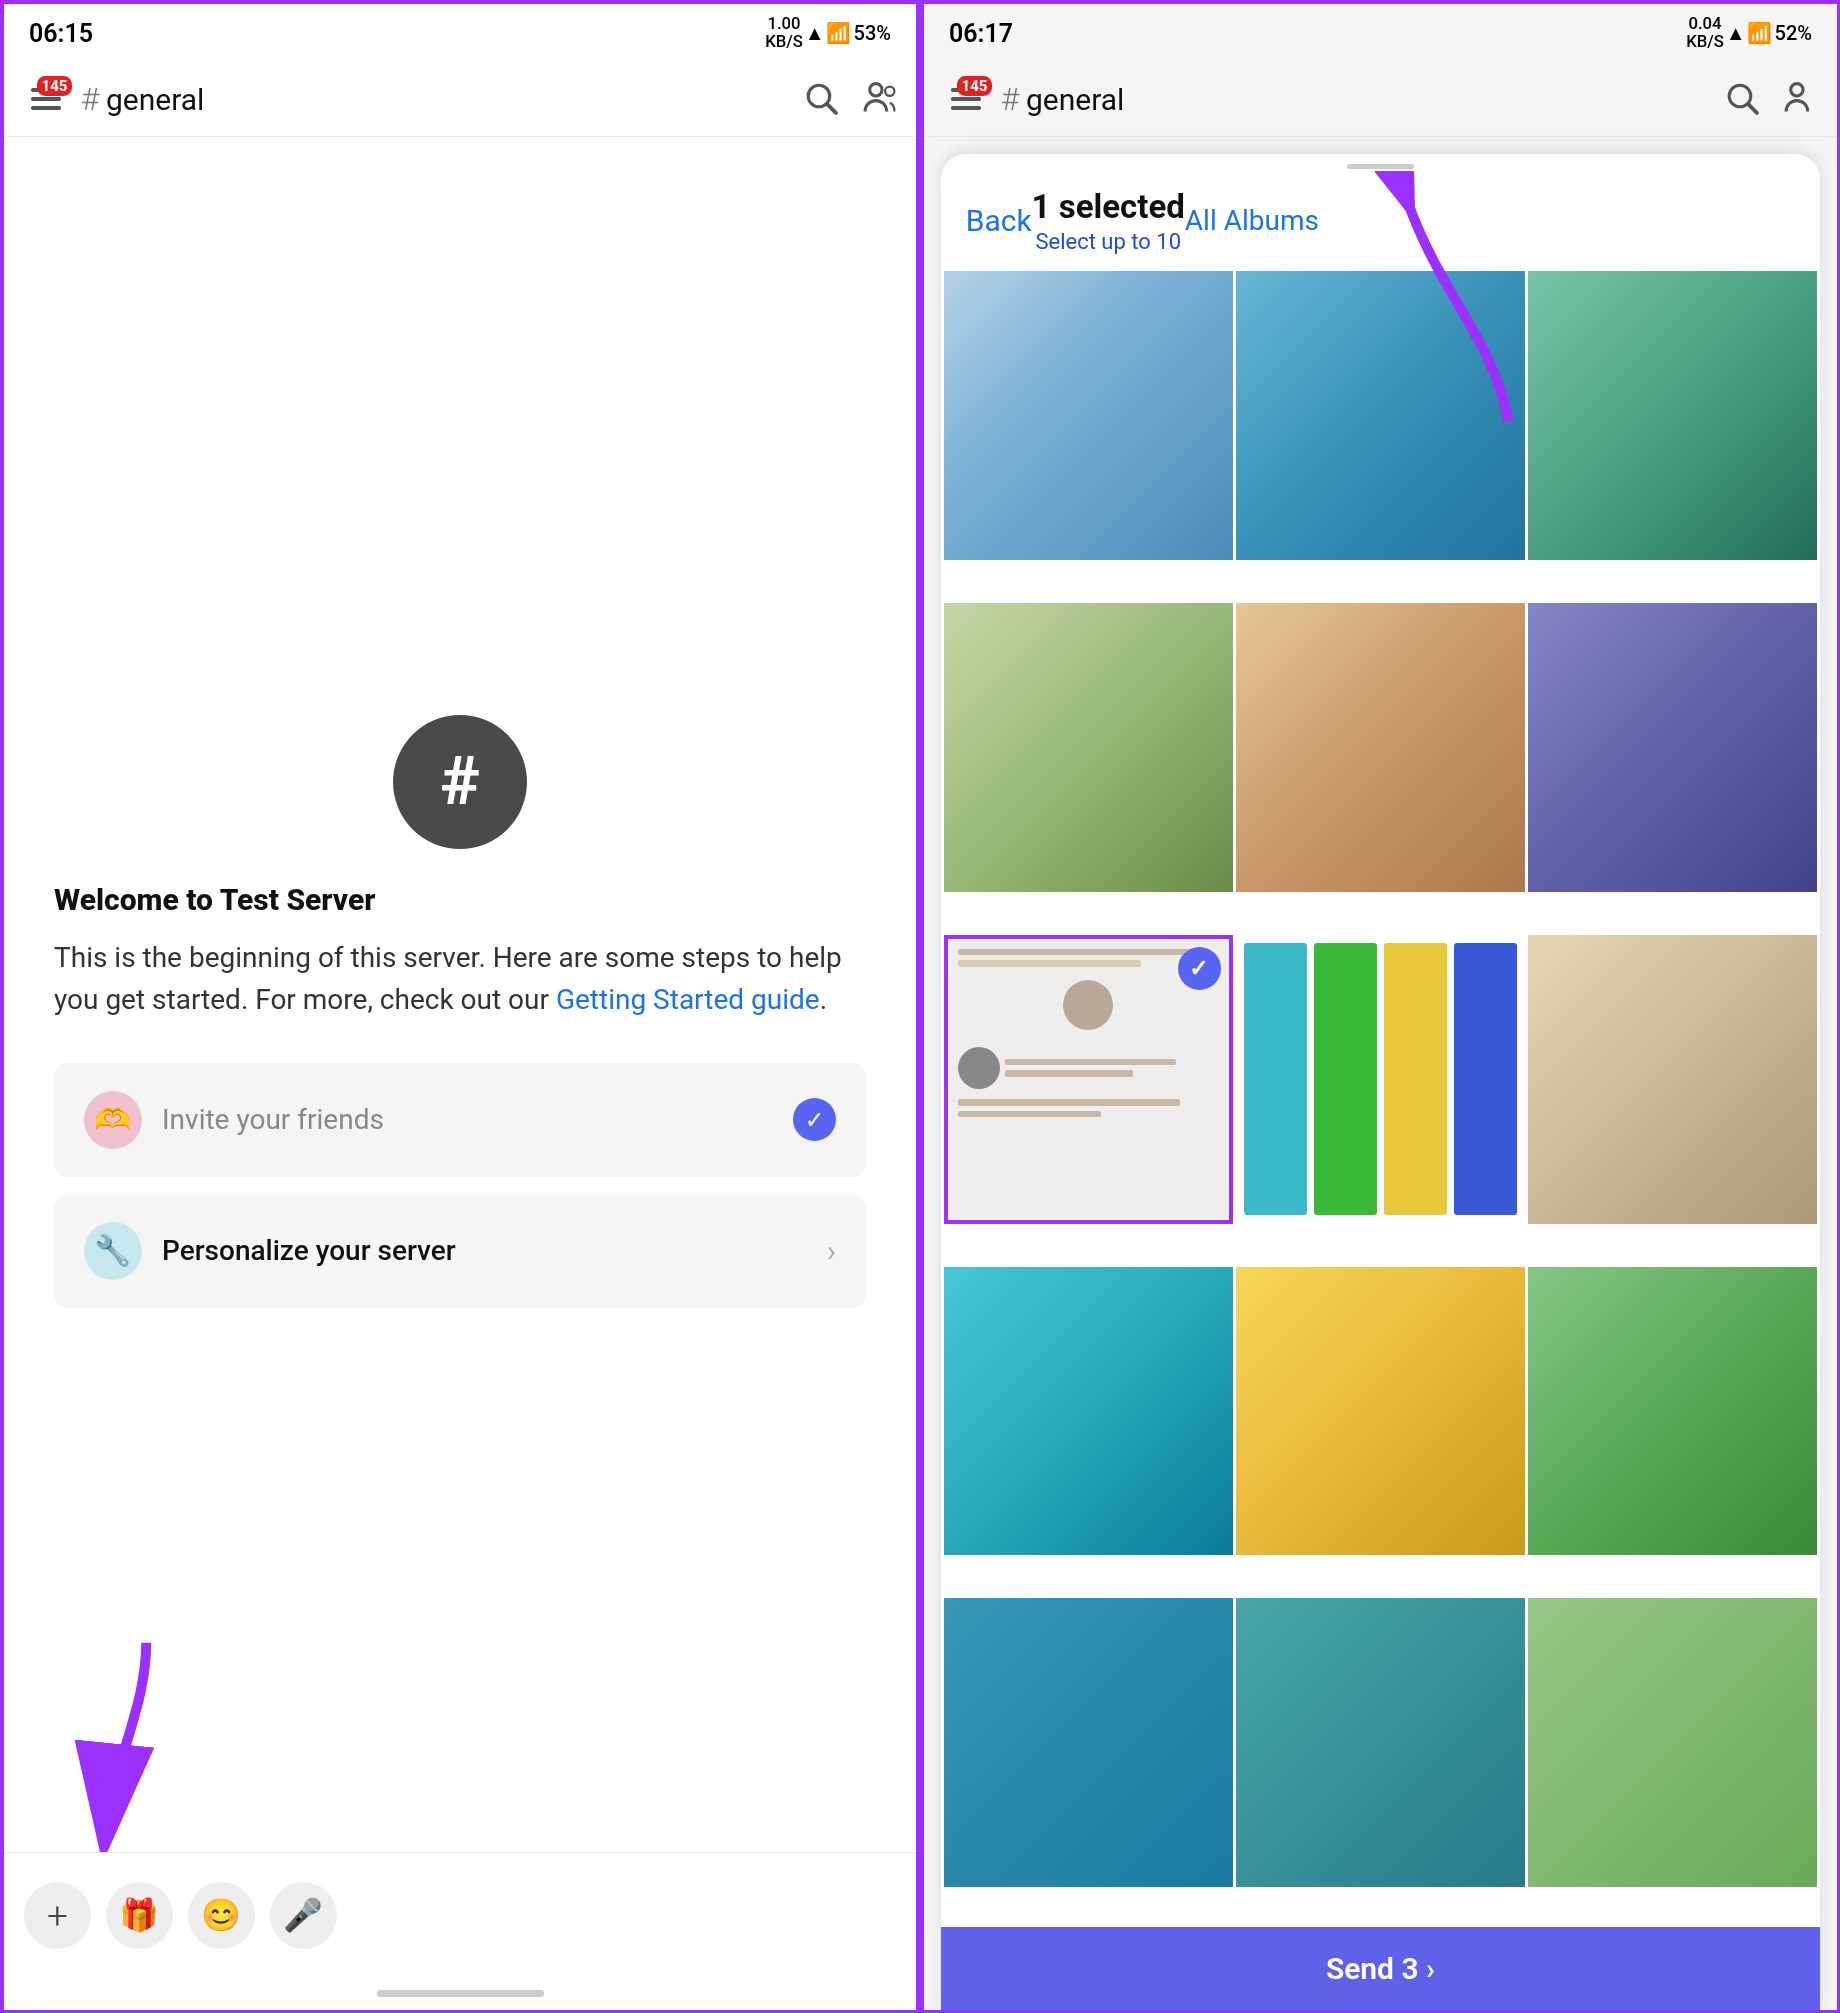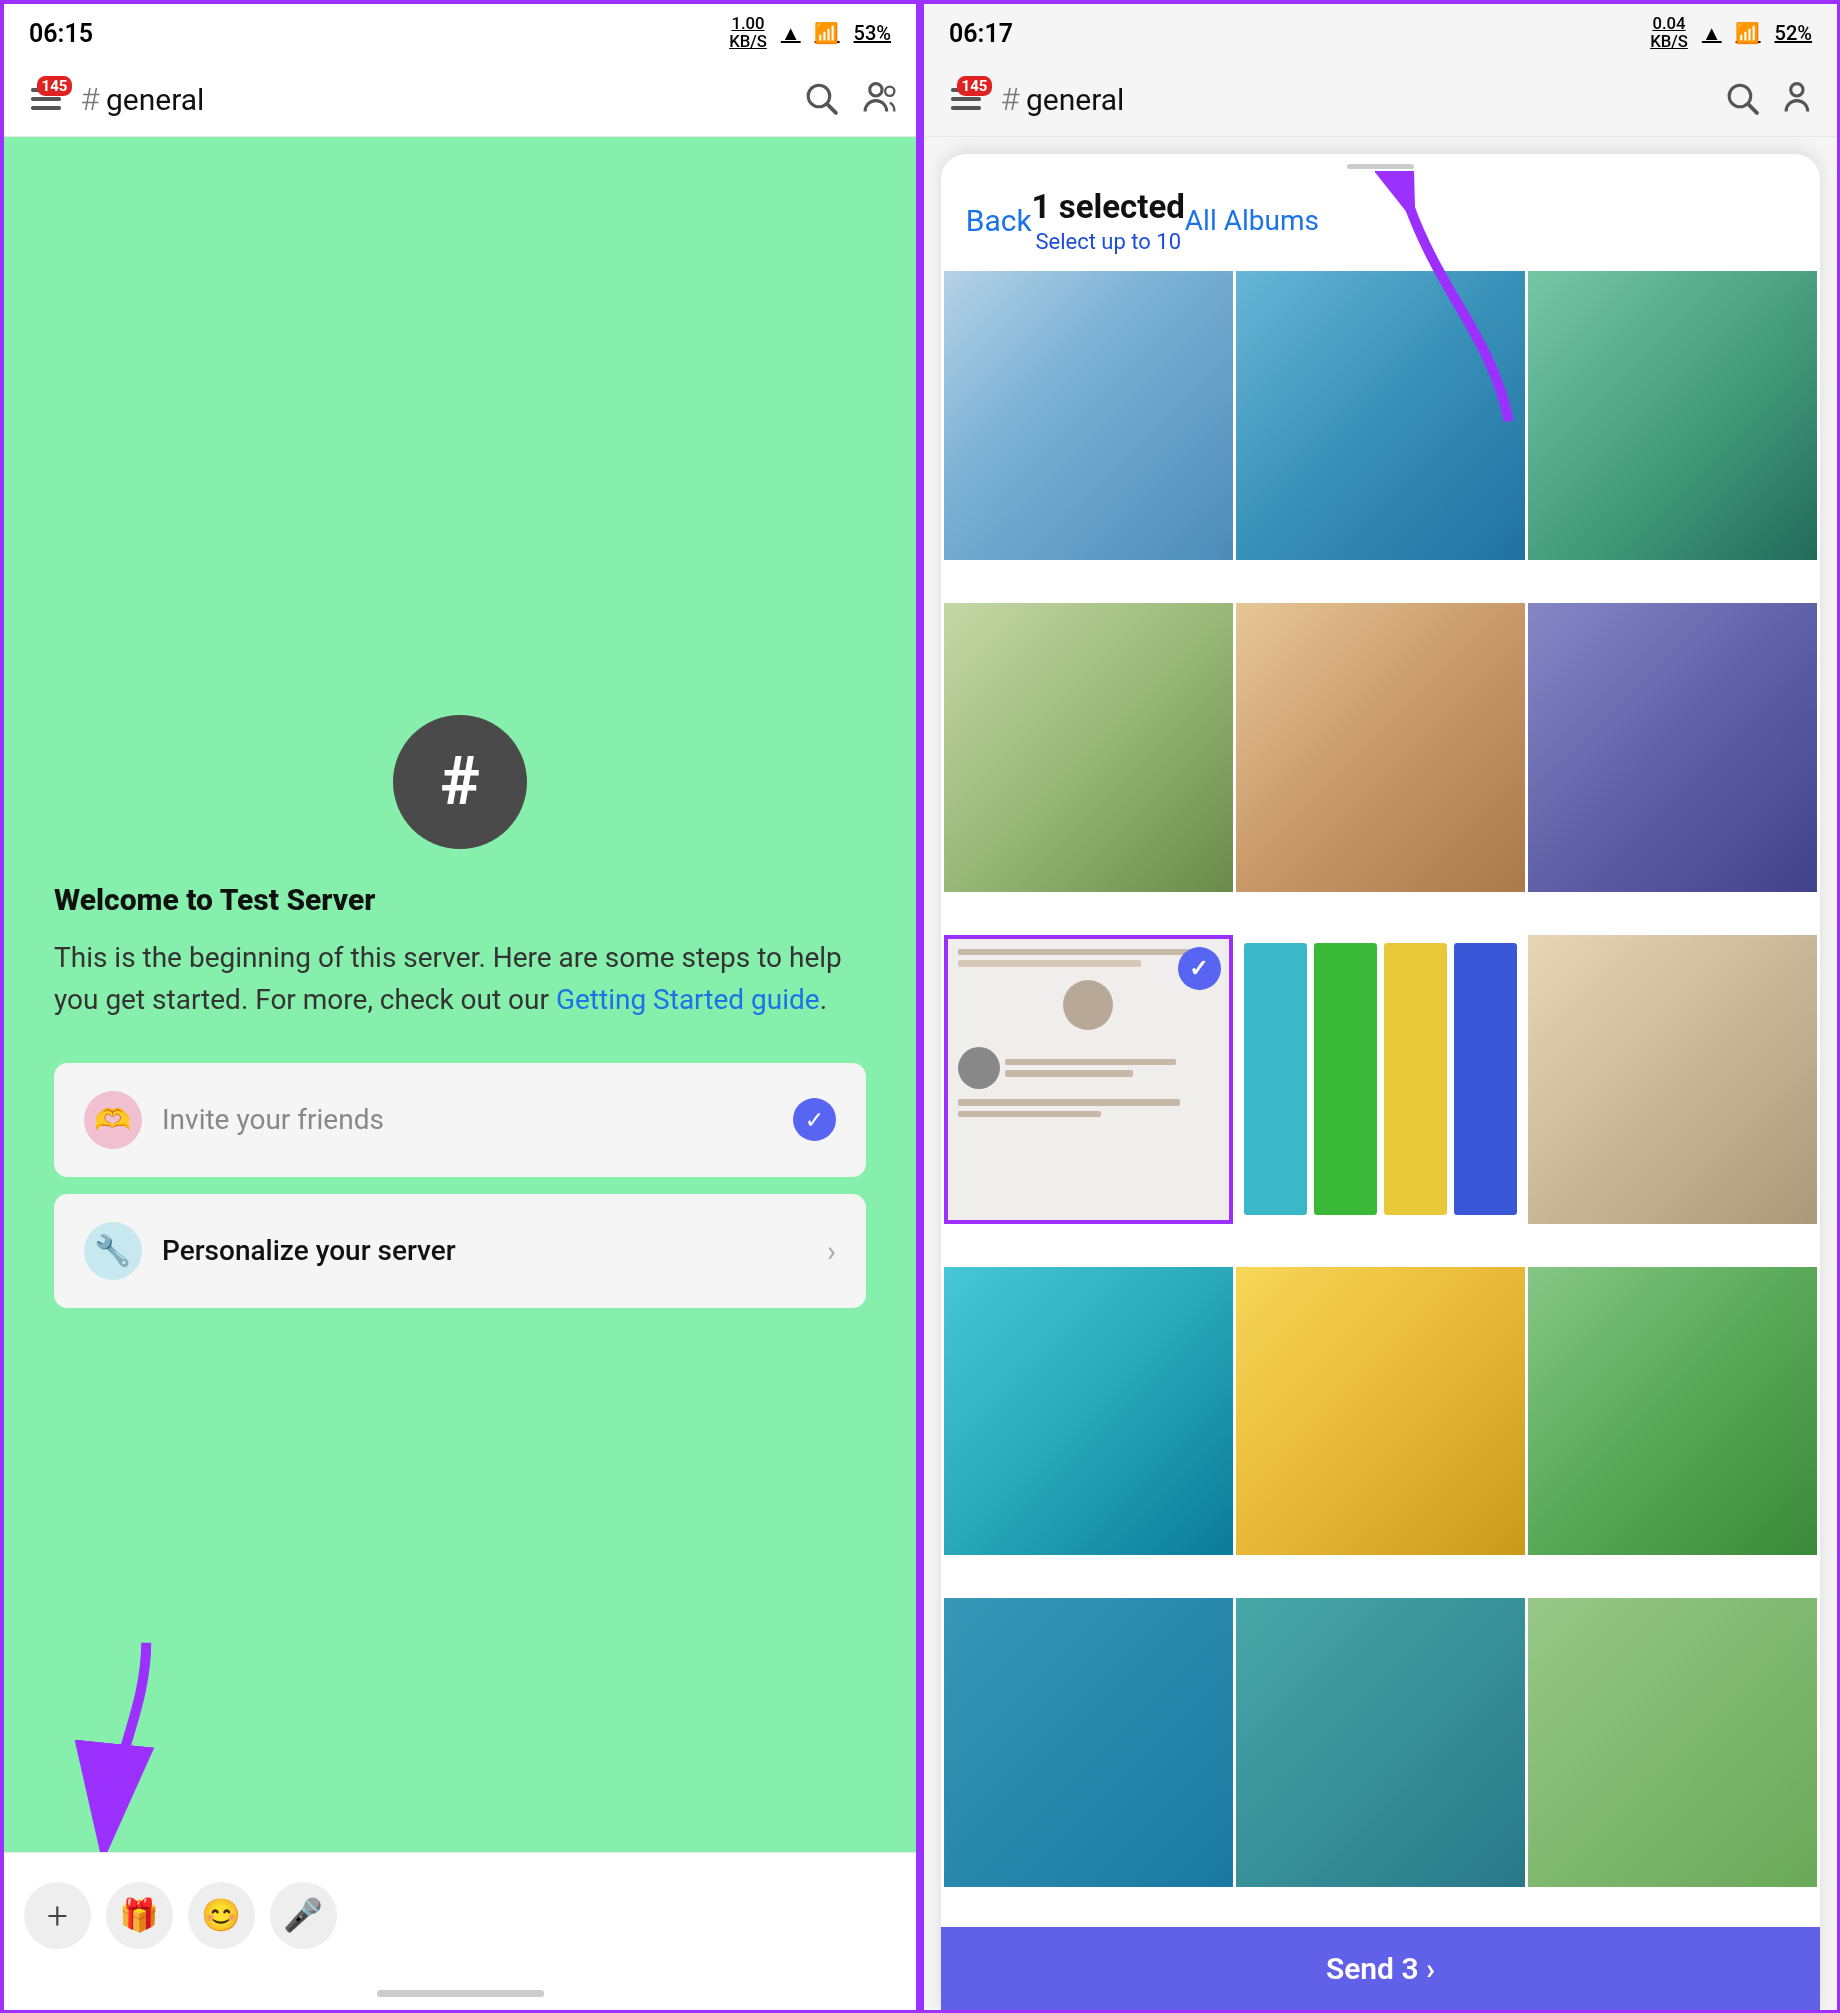--- a/index.html
+++ b/index.html
@@ -9,21 +9,21 @@
       background: #e0e0e0;
       display: flex;
       font-family: 'Roboto', Arial, sans-serif;
       overflow: hidden;
     }
 
     
     .left-panel {
       width: 920px;
       height: 2014px;
-      background: #86efac;
+      background: #ffffff;
       border: 4.2px solid #9b30ff;
       position: relative;
       display: flex;
       flex-direction: column;
       overflow: hidden;
     }
 
     
     .right-panel {
       width: 921px;
@@ -42,21 +42,21 @@
       background: #ffffff;
       display: flex;
       align-items: center;
       justify-content: space-between;
       padding: 0 25px;
       font-size: 23.4px;
       font-weight: 500;
       color: #000;
     }
     .status-bar .time { font-weight: 600; font-size: 25px; }
-    .status-bar .icons { display: flex; align-items: center; gap: 14px; font-size: 20px; text-decoration: underline; }
+    .status-bar .icons { display: flex; align-items: center; gap: 2px; font-size: 20px; }
 
     
     .nav-bar {
       height: 75px;
       background: #ffffff;
       display: flex;
       align-items: center;
       padding: 0 16.7px;
       border-bottom: 0.8px solid #e8e8e8;
       gap: 10px;

